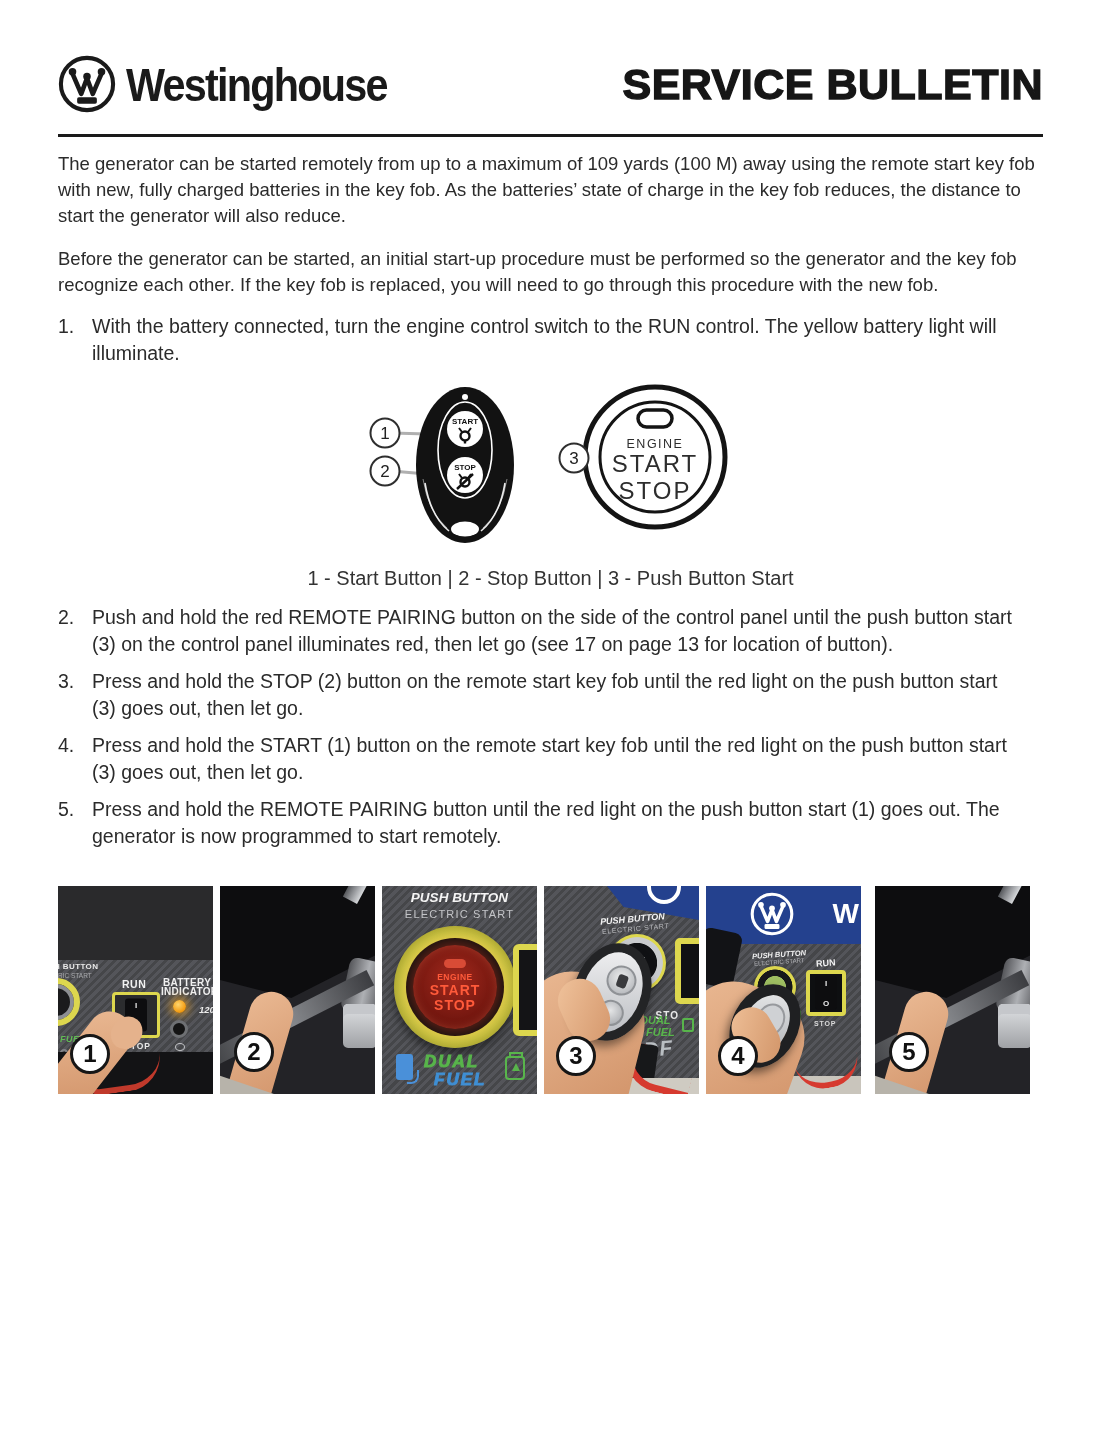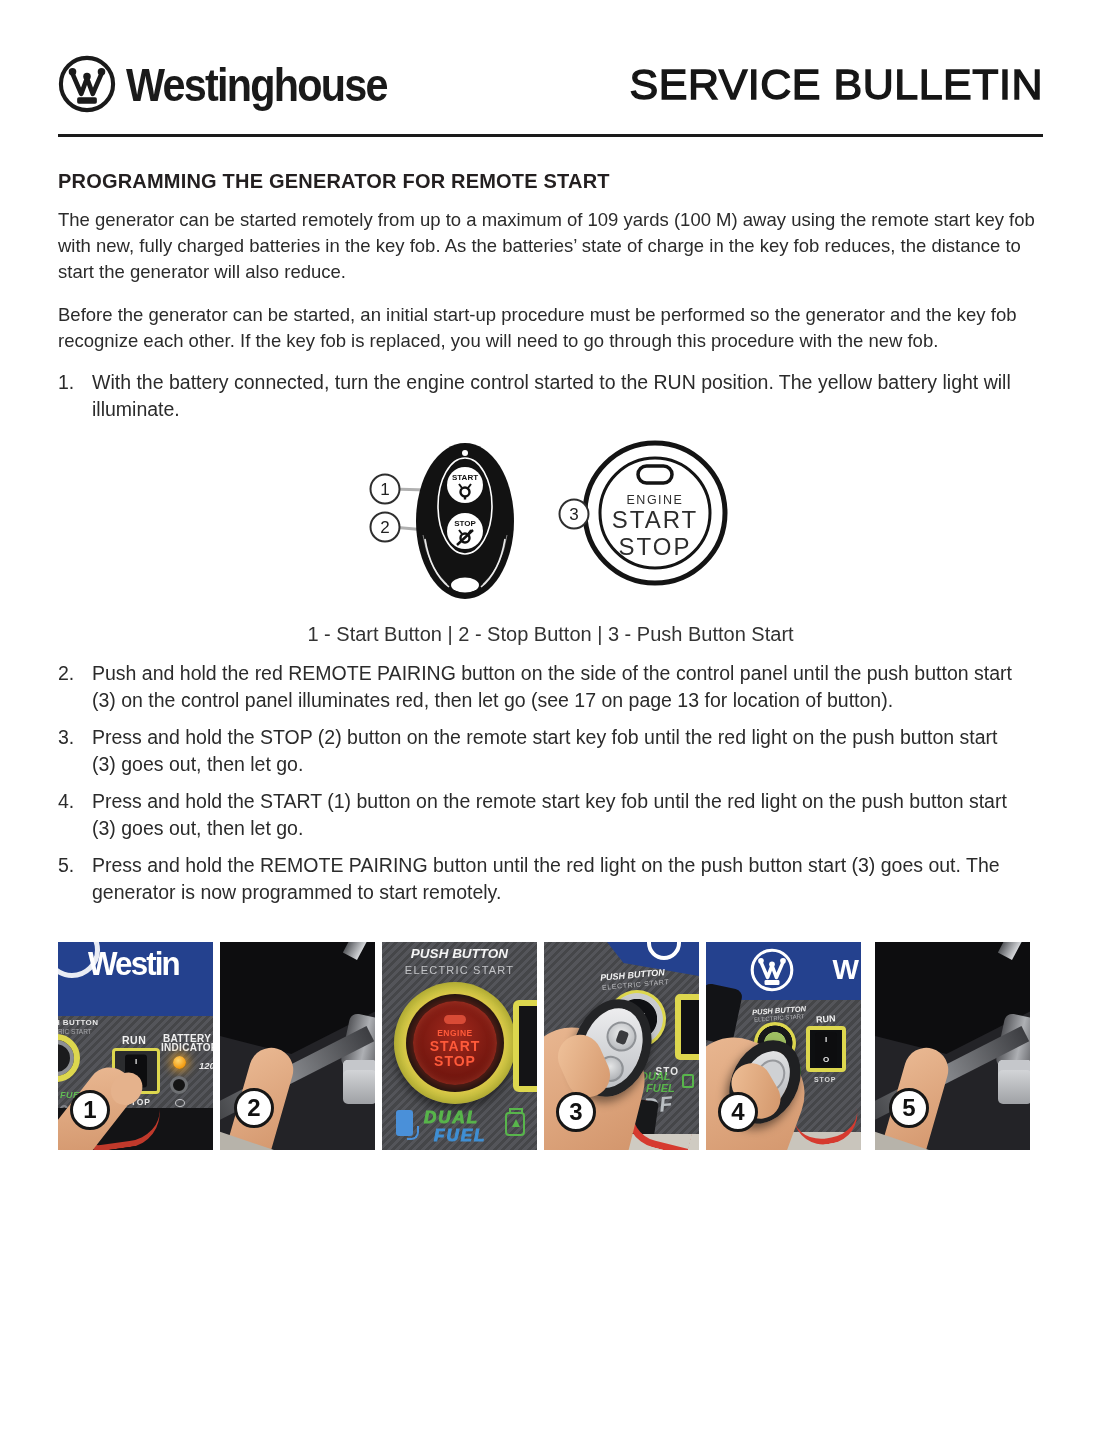--- a/index.html
+++ b/index.html
@@ -13,21 +13,21 @@
 
   
   .header { display:flex; justify-content:space-between; align-items:center; margin:44px 58px 0; height:64px; }
   .brand-group { display:flex; align-items:center; gap:10px; }
   .w-logo { width:58px; height:58px; color:#1a1a1a; }
   .brand-word {
     font-size:47px; font-weight:bold; letter-spacing:-2px; color:#1a1a1a;
     transform:scaleX(.88); transform-origin:left center; white-space:nowrap;
   }
   .bulletin-title {
-    font-size:43px; font-weight:normal; letter-spacing:.5px; color:#161616;
+    font-size:43px; font-weight:bold; letter-spacing:.5px; color:#161616;
     -webkit-text-stroke:1.4px #161616; white-space:nowrap;
   }
   .rule { margin:18px 58px 0; border-top:3px solid #1a1a1a; }
 
   
   .section-heading { margin-top:33px; font-size:20px; font-weight:bold; letter-spacing:.2px; }
   .para { margin-top:13px; font-size:18.5px; line-height:26px; color:#2b2b2b; max-width:990px; }
   .steps { margin-top:15px; }
   .step { display:flex; margin-bottom:10px; font-size:19.5px; line-height:27px; color:#2b2b2b; }
   .step-num { width:34px; flex:0 0 34px; }
@@ -170,28 +170,27 @@
       <svg class="w-logo">
           <use href="#wmark"></use>
         </svg>
       <span class="brand-word">Westinghouse</span>
     </div>
     <div class="bulletin-title">SERVICE BULLETIN</div>
   </div>
   <div class="rule"></div>
 
   <div class="content">
-    <div class="section-heading">PROGRAMMING THE GENERATOR FOR REMOTE START</div>
     <div class="para" style="margin-top:14px">The generator can be started remotely from up to a maximum of 109 yards (100 M) away using the remote start key fob with new, fully charged batteries in the key fob. As the batteries’ state of charge in the key fob reduces, the distance to start the generator will also reduce.</div>
     <div class="para" style="margin-top:17px">Before the generator can be started, an initial start-up procedure must be performed so the generator and the key fob recognize each other. If the key fob is replaced, you will need to go through this procedure with the new fob.</div>
 
     <div class="steps">
       <div class="step">
         <span class="step-num">1.</span>
-        <span class="step-text">With the battery connected, turn the engine control started to the RUN position. The yellow battery light will illuminate.</span>
+        <span class="step-text">With the battery connected, turn the engine control switch to the RUN control. The yellow battery light will illuminate.</span>
       </div>
     </div>
 
     <div class="diagram">
       <svg width="986" height="178" viewBox="0 0 986 178">
 
         <line x1="334" y1="56" x2="404" y2="58" stroke="#b0b0b0" stroke-width="3"></line>
         <line x1="334" y1="94" x2="402" y2="100" stroke="#b0b0b0" stroke-width="3"></line>
         <line x1="522" y1="81" x2="597" y2="80" stroke="#b0b0b0" stroke-width="3"></line>
 
@@ -260,31 +259,28 @@
       <div class="step">
         <span class="step-num">3.</span>
         <span class="step-text">Press and hold the STOP (2) button on the remote start key fob until the red light on the push button  start (3) goes out, then let go.</span>
       </div>
       <div class="step">
         <span class="step-num">4.</span>
         <span class="step-text">Press and hold the START (1) button on the remote start key fob until the red light on the push button start (3) goes out, then let go.</span>
       </div>
       <div class="step">
         <span class="step-num">5.</span>
-        <span class="step-text">Press and hold the REMOTE PAIRING button until the red light on the push button start (3) goes out. The generator is now programmed to start remotely.</span>
+        <span class="step-text">Press and hold the REMOTE PAIRING button until the red light on the push button start (1) goes out. The generator is now programmed to start remotely.</span>
       </div>
     </div>
   </div>
 
   <div class="photo-strip">
 
     <div class="photo">
-      <div class="p1-blue">
-        <span class="p1-brand">Westin</span>
-      </div>
       <div class="p1-panel panel-tex"></div>
       <div class="p1-hbtn">H BUTTON</div>
       <div class="p1-ric">TRIC START</div>
       <div class="p1-ybtn"></div>
       <div class="p1-run">RUN</div>
       <div class="p1-switch">
         <div class="rocker">
           <span>I</span>
           <span>O</span>
         </div>

